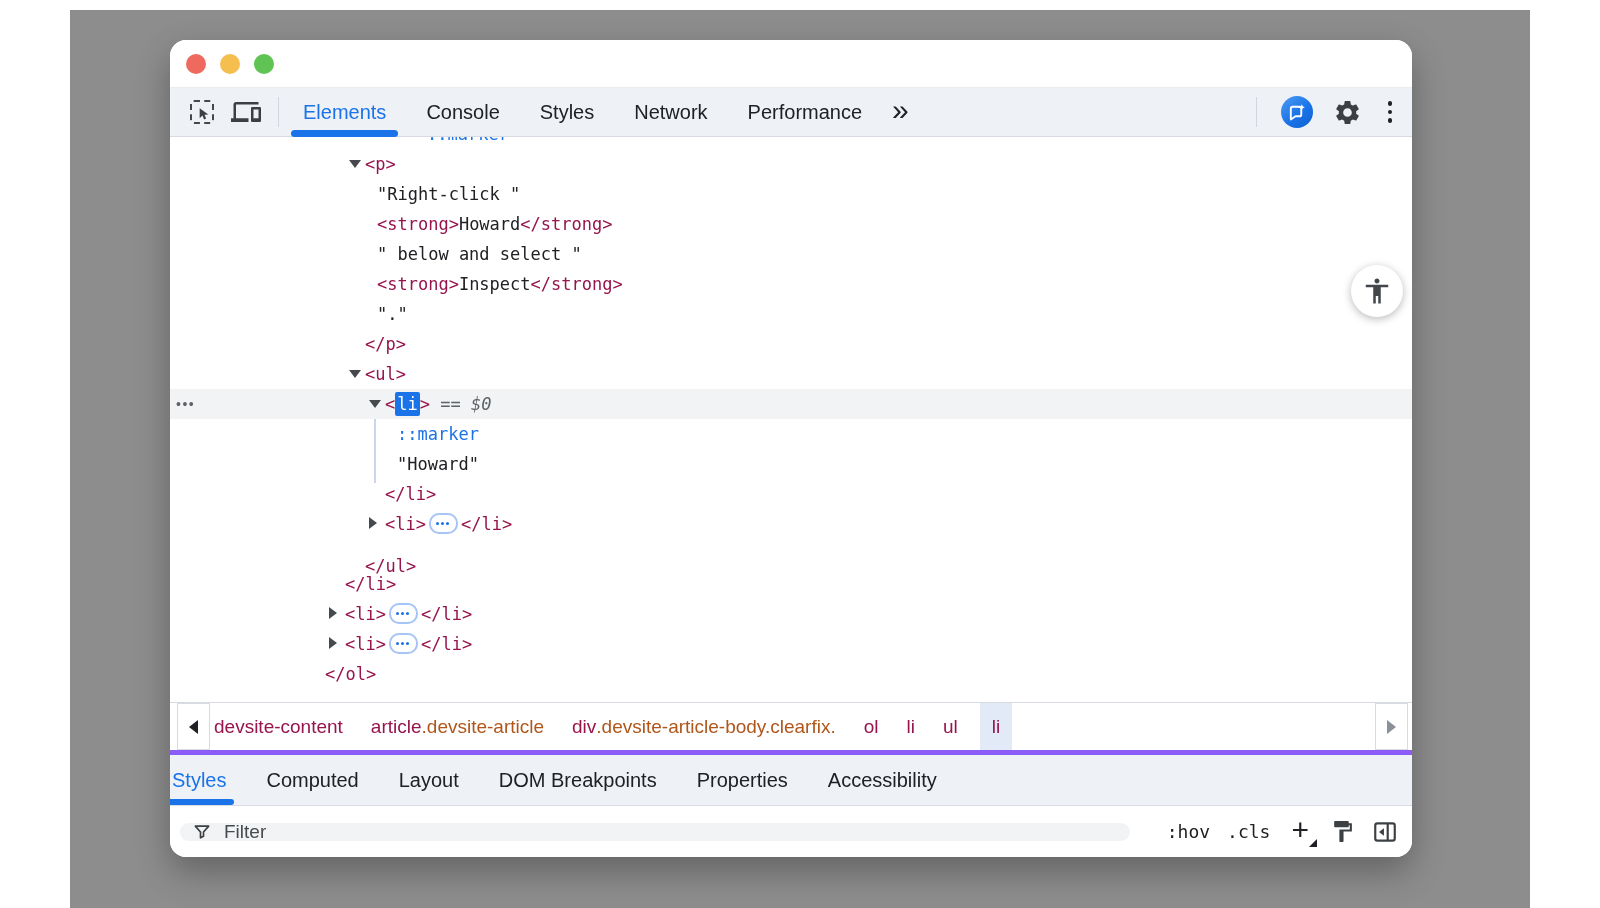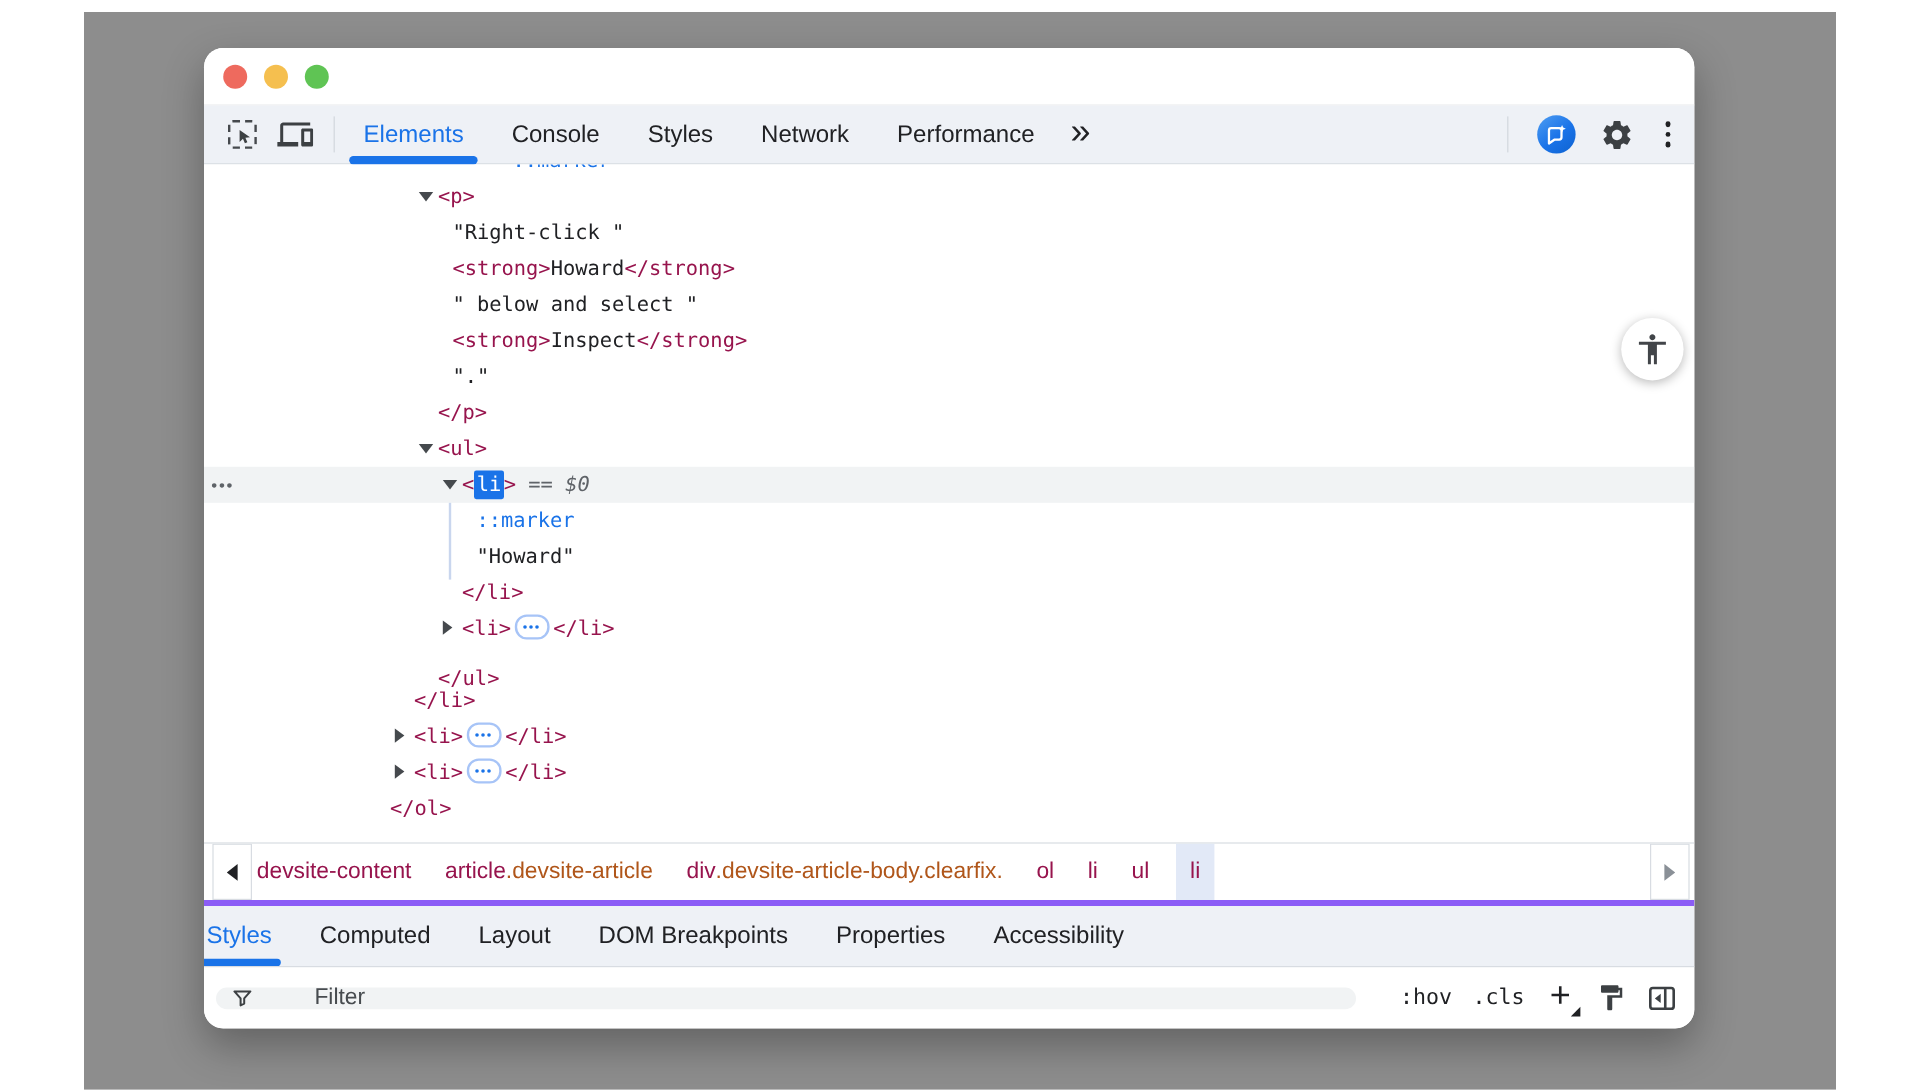--- a/index.html
+++ b/index.html
@@ -79,21 +79,21 @@
   .paneltabs{height:55px;flex:0 0 55px;background:#eef1f6;border-top:5px solid #8b5cf6;
     display:flex;gap:40px;padding:0 0 0 2px;box-sizing:border-box;font-size:20px;}
   .ptab{position:relative;height:100%;display:flex;align-items:center;color:#202124;}
   .ptab.active{color:var(--c-accent,#1a73e8);}
   .ptab.active::after{content:"";position:absolute;left:-8px;right:-8px;bottom:0;height:6px;
     background:var(--c-accent,#1a73e8);border-radius:4px;}
   
   .filterbar{height:52px;flex:0 0 52px;background:#fff;border-top:1px solid #d8dce2;
     display:flex;align-items:center;padding:0 14px 0 10px;box-sizing:border-box;}
   .filterpill{width:950px;height:18px;background:#f1f3f4;border-radius:16px;display:flex;
-    align-items:center;padding:0 8px 0 12px;box-sizing:border-box;gap:38px;}
+    align-items:center;padding:0 8px 0 12px;box-sizing:border-box;}
   .filterpill input{flex:1;border:none;outline:none;background:transparent;font-size:19px;
     color:#202124;font-family:"Liberation Sans",sans-serif;margin-left:10px;}
   .filterpill input::placeholder{color:#474b4f;opacity:1;}
   .fright{margin-left:auto;display:flex;align-items:center;gap:17px;}
   .pseudolbl{font-family:"DejaVu Sans Mono",monospace;font-size:18px;color:#202124;}
   .plusbtn{position:relative;font-size:30px;font-weight:300;color:#202124;line-height:1;padding:0 4px;margin-top:-4px;}
   .plusbtn::after{content:"";position:absolute;right:-4px;bottom:-2px;width:0;height:0;
     border-left:8px solid transparent;border-bottom:8px solid #202124;}
 </style>
 </head>

